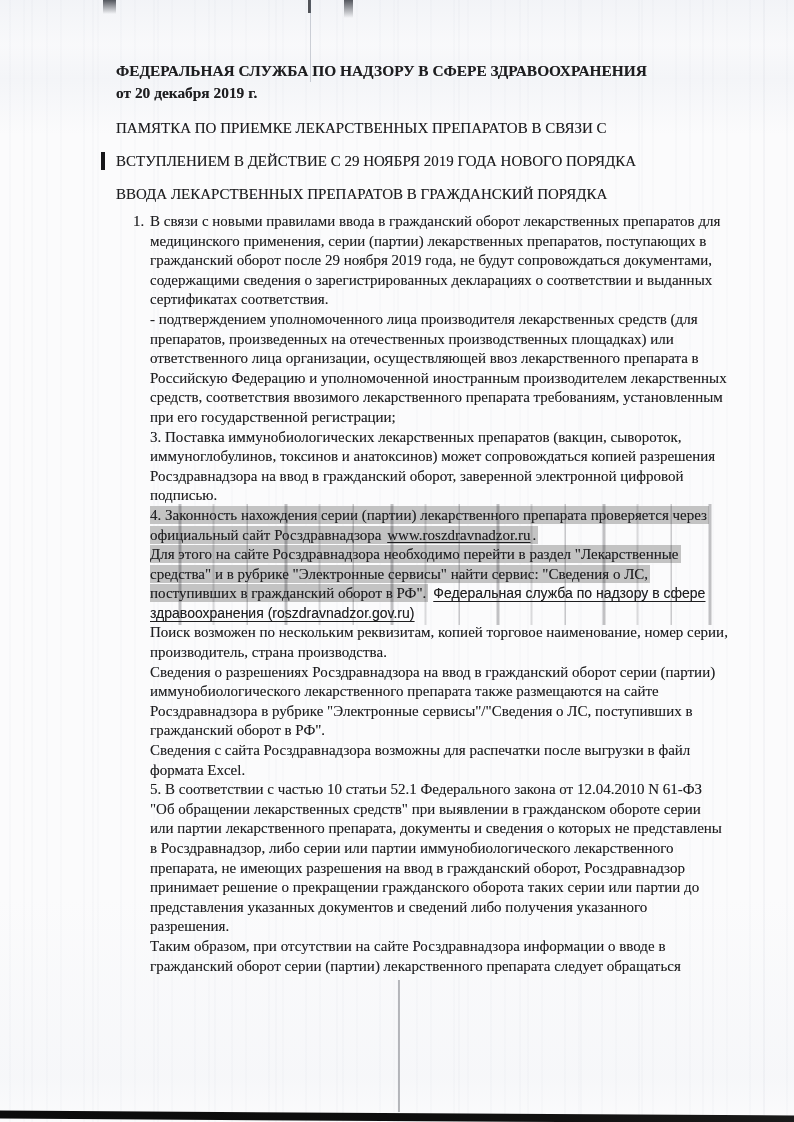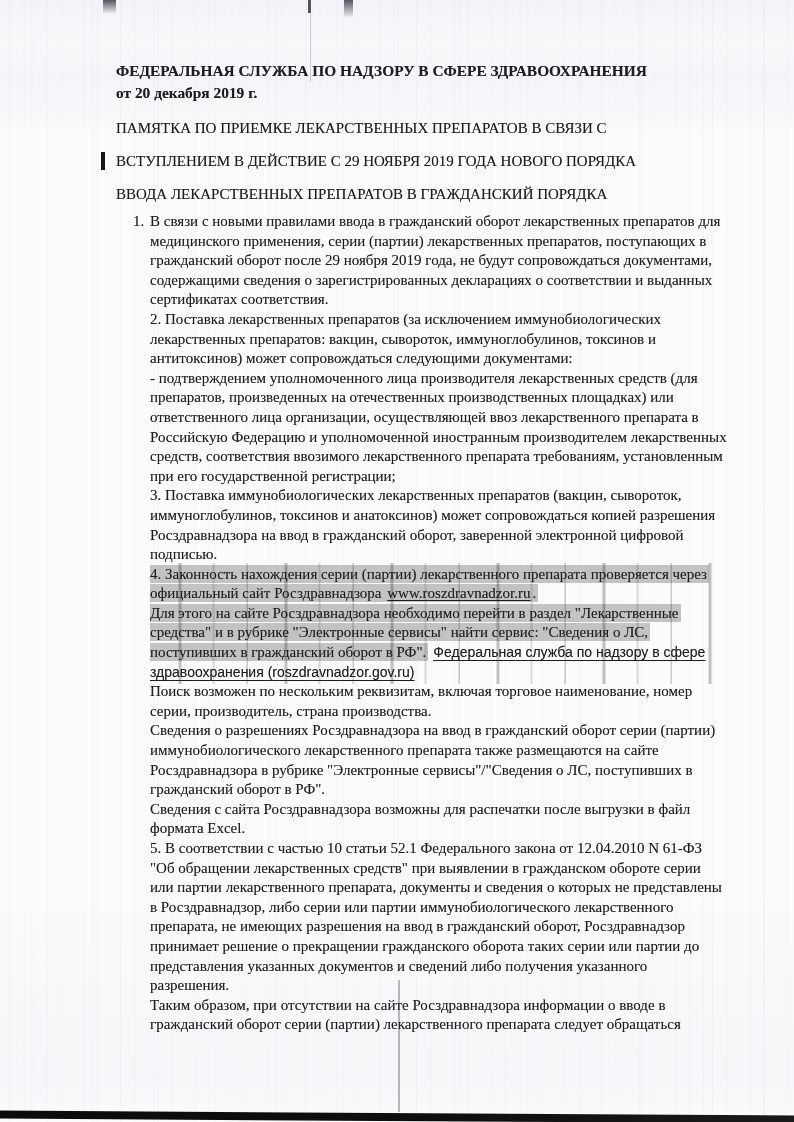--- a/index.html
+++ b/index.html
@@ -104,40 +104,37 @@
       <p>ВВОДА ЛЕКАРСТВЕННЫХ ПРЕПАРАТОВ В ГРАЖДАНСКИЙ ПОРЯДКА</p>
     </div>
   </div>
 
   <div class="body-text">
     <p class="para first">
       <span class="marker">1.</span>
       <span>В связи с новыми правилами ввода в гражданский оборот лекарственных препаратов для медицинского применения, серии (партии) лекарственных препаратов, поступающих в гражданский оборот после 29 ноября 2019 года, не будут сопровождаться документами, содержащими сведения о зарегистрированных декларациях о соответствии и выданных сертификатах соответствия.</span>
     </p>
     <p class="para">
-      <span>2. Поставка лекарственных препаратов (за исключением иммунобиологических лекарственных препаратов: вакцин, сывороток, иммуноглобулинов, токсинов и антитоксинов) может сопровождаться следующими документами:</span>
-    </p>
-    <p class="para">
       <span>- подтверждением уполномоченного лица производителя лекарственных средств (для препаратов, произведенных на отечественных производственных площадках) или ответственного лица организации, осуществляющей ввоз лекарственного препарата в Российскую Федерацию и уполномоченной иностранным производителем лекарственных средств, соответствия ввозимого лекарственного препарата требованиям, установленным при его государственной регистрации;</span>
     </p>
     <p class="para">
       <span>3. Поставка иммунобиологических лекарственных препаратов (вакцин, сывороток, иммуноглобулинов, токсинов и анатоксинов) может сопровождаться копией разрешения Росздравнадзора на ввод в гражданский оборот, заверенной электронной цифровой подписью.</span>
     </p>
 
     <div class="hl-zone">
       <p class="para">
         <span class="hl">4. Законность нахождения серии (партии) лекарственного препарата проверяется через официальный сайт Росздравнадзора </span><span class="hl url">www.roszdravnadzor.ru</span><span class="hl">.</span>
       </p>
       <p class="para">
         <span class="hl">Для этого на сайте Росздравнадзора необходимо перейти в раздел "Лекарственные средства" и в рубрике "Электронные сервисы" найти сервис: "Сведения о ЛС, поступивших в гражданский оборот в РФ".</span><span class="ext-link">Федеральная служба по надзору в сфере здравоохранения (roszdravnadzor.gov.ru)</span>
       </p>
     </div>
 
     <p class="para">
-      <span>Поиск возможен по нескольким реквизитам, включая торговое наименование, номер серии, производитель, страна производства.</span>
+      <span>Поиск возможен по нескольким реквизитам, копией торговое наименование, номер серии, производитель, страна производства.</span>
     </p>
     <p class="para">
       <span>Сведения о разрешениях Росздравнадзора на ввод в гражданский оборот серии (партии) иммунобиологического лекарственного препарата также размещаются на сайте Росздравнадзора в рубрике "Электронные сервисы"/"Сведения о ЛС, поступивших в гражданский оборот в РФ".</span>
     </p>
     <p class="para">
       <span>Сведения с сайта Росздравнадзора возможны для распечатки после выгрузки в файл формата Excel.</span>
     </p>
     <p class="para">
       <span>5. В соответствии с частью 10 статьи 52.1 Федерального закона от 12.04.2010 N 61-ФЗ "Об обращении лекарственных средств" при выявлении в гражданском обороте серии или партии лекарственного препарата, документы и сведения о которых не представлены в Росздравнадзор, либо серии или партии иммунобиологического лекарственного препарата, не имеющих разрешения на ввод в гражданский оборот, Росздравнадзор принимает решение о прекращении гражданского оборота таких серии или партии до представления указанных документов и сведений либо получения указанного разрешения.</span>
     </p>

